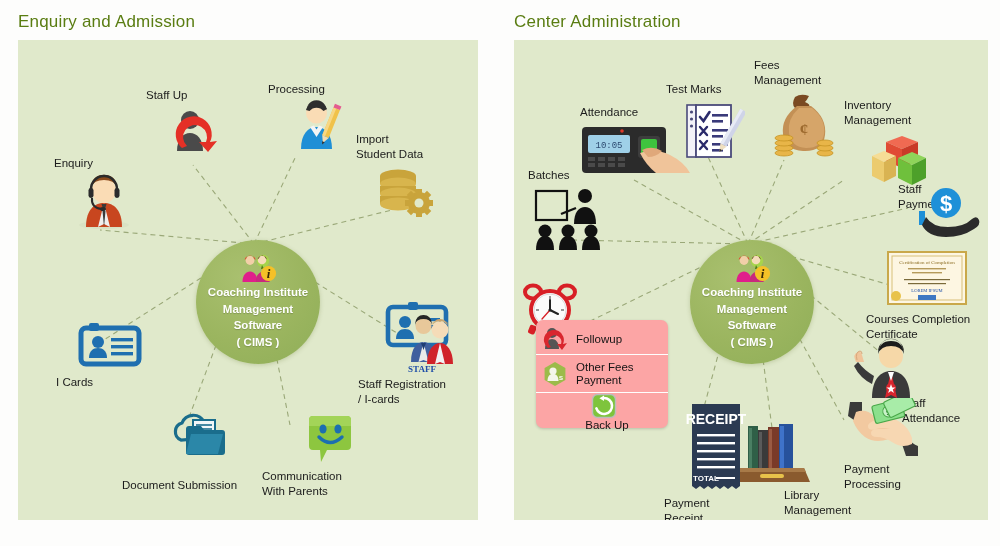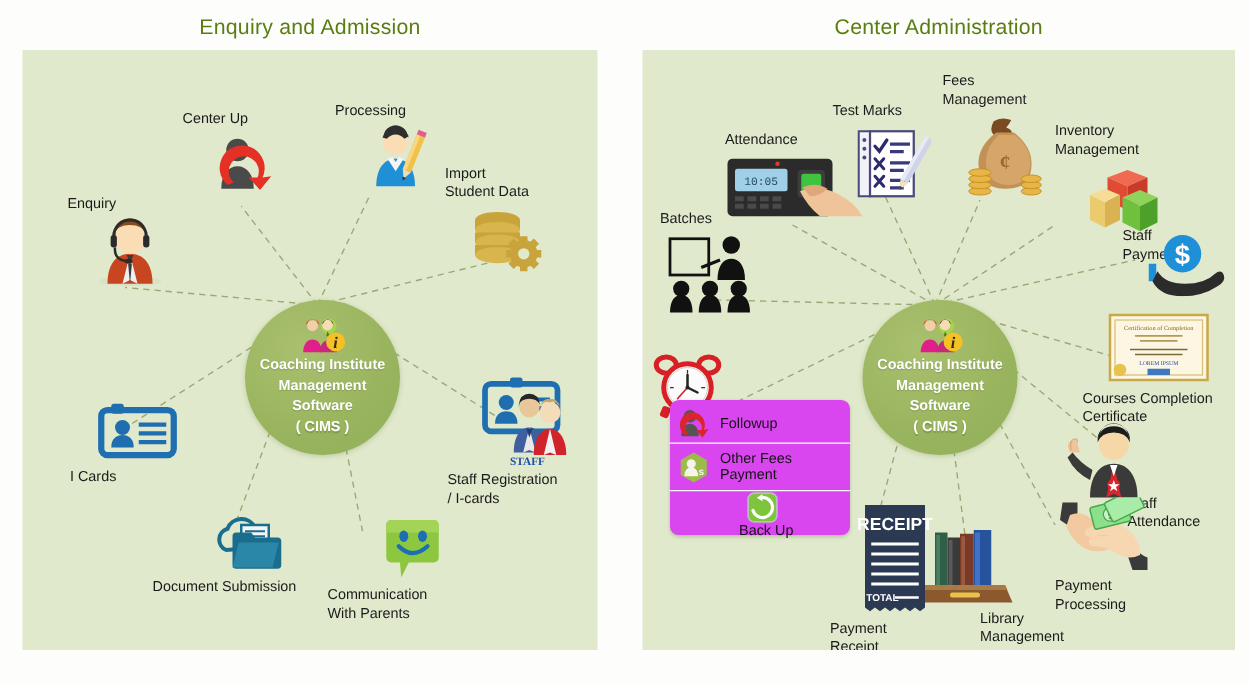--- a/index.html
+++ b/index.html
@@ -9,21 +9,21 @@
   body {
     width: 1000px; height: 546px;
     font-family: "Liberation Sans", sans-serif;
     overflow: hidden;
     position: relative;
   }
   .stage { position: relative; width: 1000px; height: 546px; }
 
   .panel-title {
     position: absolute;
-    text-align: center;
+    text-align: left;
     color: #5a7d12;
     font-size: 17px;
     font-weight: 400;
     letter-spacing: .2px;
     white-space: nowrap;
   }
 
   .panel {
     position: absolute;
     background: #e0e9cb;
@@ -69,25 +69,25 @@
     text-align: left;
     color: #1b1b1b;
     font-size: 11.5px;
     line-height: 14.5px;
     white-space: pre-line;
   }
 
   
   .menu {
     position: absolute;
-    background: #d946ef;
+    background: #fca5a5;
     border-radius: 7px;
     padding: 4px 0;
     box-shadow: 0 1px 3px rgba(0,0,0,.18);
-    width: 144px;
+    width: 132px;
   }
   .menu-row {
     display: flex;
     align-items: center;
     height: 31px;
     border-bottom: 1px solid #ffffff;
     padding-left: 4px;
     box-sizing: border-box;
   }
   .menu-row:last-child { border-bottom: none; flex-direction: column; }
@@ -145,21 +145,21 @@
           <text x="30.5" y="24.4" font-family="Liberation Serif, serif" font-size="13" font-style="italic" font-weight="bold" text-anchor="middle" fill="#3a2a05">i</text>
         </svg>
       </span>
       <span class="hub-text">Coaching Institute</span>
       <span class="hub-text">Management</span>
       <span class="hub-text">Software</span>
       <span class="hub-text">( CIMS )</span>
     </div>
 
     <div class="node" style="left:128px; top:48px; width:100px;">
-      <span class="cap">Center Up</span>
+      <span class="cap">Staff Up</span>
       <span class="glyph">
         <svg width="64" height="48" viewBox="0 0 64 48" class="svgico" style="margin-top:4px">
           <circle cx="26" cy="13" r="9" fill="#4a4a4a"></circle>
           <path d="M13 44 c0 -12 6 -18 13 -18 s13 6 13 18 z" fill="#4a4a4a"></path>
           <path d="M18 41 a18 18 0 1 1 28 -6 l7 -1 l-9 11 l-9 -10 l7 0 a12 12 0 1 0 -19 4 z" fill="#e53026"></path>
         </svg>
       </span>
     </div>
 
     <div class="node" style="left:250px; top:42px; width:96px;">
@@ -255,21 +255,21 @@
           <rect x="24" y="10" width="22" height="17" fill="#f2f6f8" stroke="#1a6d8c" stroke-width="2"></rect>
           <g stroke="#1a6d8c" stroke-width="1.6">
               <line x1="27" y1="15" x2="43" y2="15"></line>
               <line x1="27" y1="19" x2="43" y2="19"></line>
               <line x1="27" y1="23" x2="43" y2="23"></line>
             </g>
           <path d="M20 16 h12 l3 4 h18 a3 3 0 0 1 3 3 v19 a3 3 0 0 1 -3 3 h-33 a3 3 0 0 1 -3 -3 v-23 a3 3 0 0 1 3 -3 z" fill="#1a6d8c"></path>
           <path d="M22 24 h32 l-5 20 h-32 z" fill="#2b87a8"></path>
         </svg>
       </span>
-      <span class="cap" style="margin-top:5px">Document Submission</span>
+      <span class="cap" style="margin-top:20px">Document Submission</span>
     </div>
 
     <div class="node" style="left:244px; top:372px; width:134px;">
       <span class="glyph">
         <svg width="60" height="54" viewBox="0 0 60 54" class="svgico">
           <path d="M14 4 h34 a4 4 0 0 1 4 4 v26 a4 4 0 0 1 -4 4 h-20 l-6 12 l-1 -12 h-7 a4 4 0 0 1 -4 -4 v-26 a4 4 0 0 1 4 -4 z" fill="#8dc63f"></path>
           <path d="M14 4 h34 a4 4 0 0 1 4 4 v6 h-42 v-6 a4 4 0 0 1 4 -4 z" fill="#a3d458"></path>
           <ellipse cx="24" cy="17" rx="3.6" ry="4.6" fill="#1c6fb0"></ellipse>
           <ellipse cx="39" cy="17" rx="3.6" ry="4.6" fill="#1c6fb0"></ellipse>
           <path d="M20 25 q11 11 23 0" stroke="#1c6fb0" stroke-width="3.4" fill="none" stroke-linecap="round"></path>

